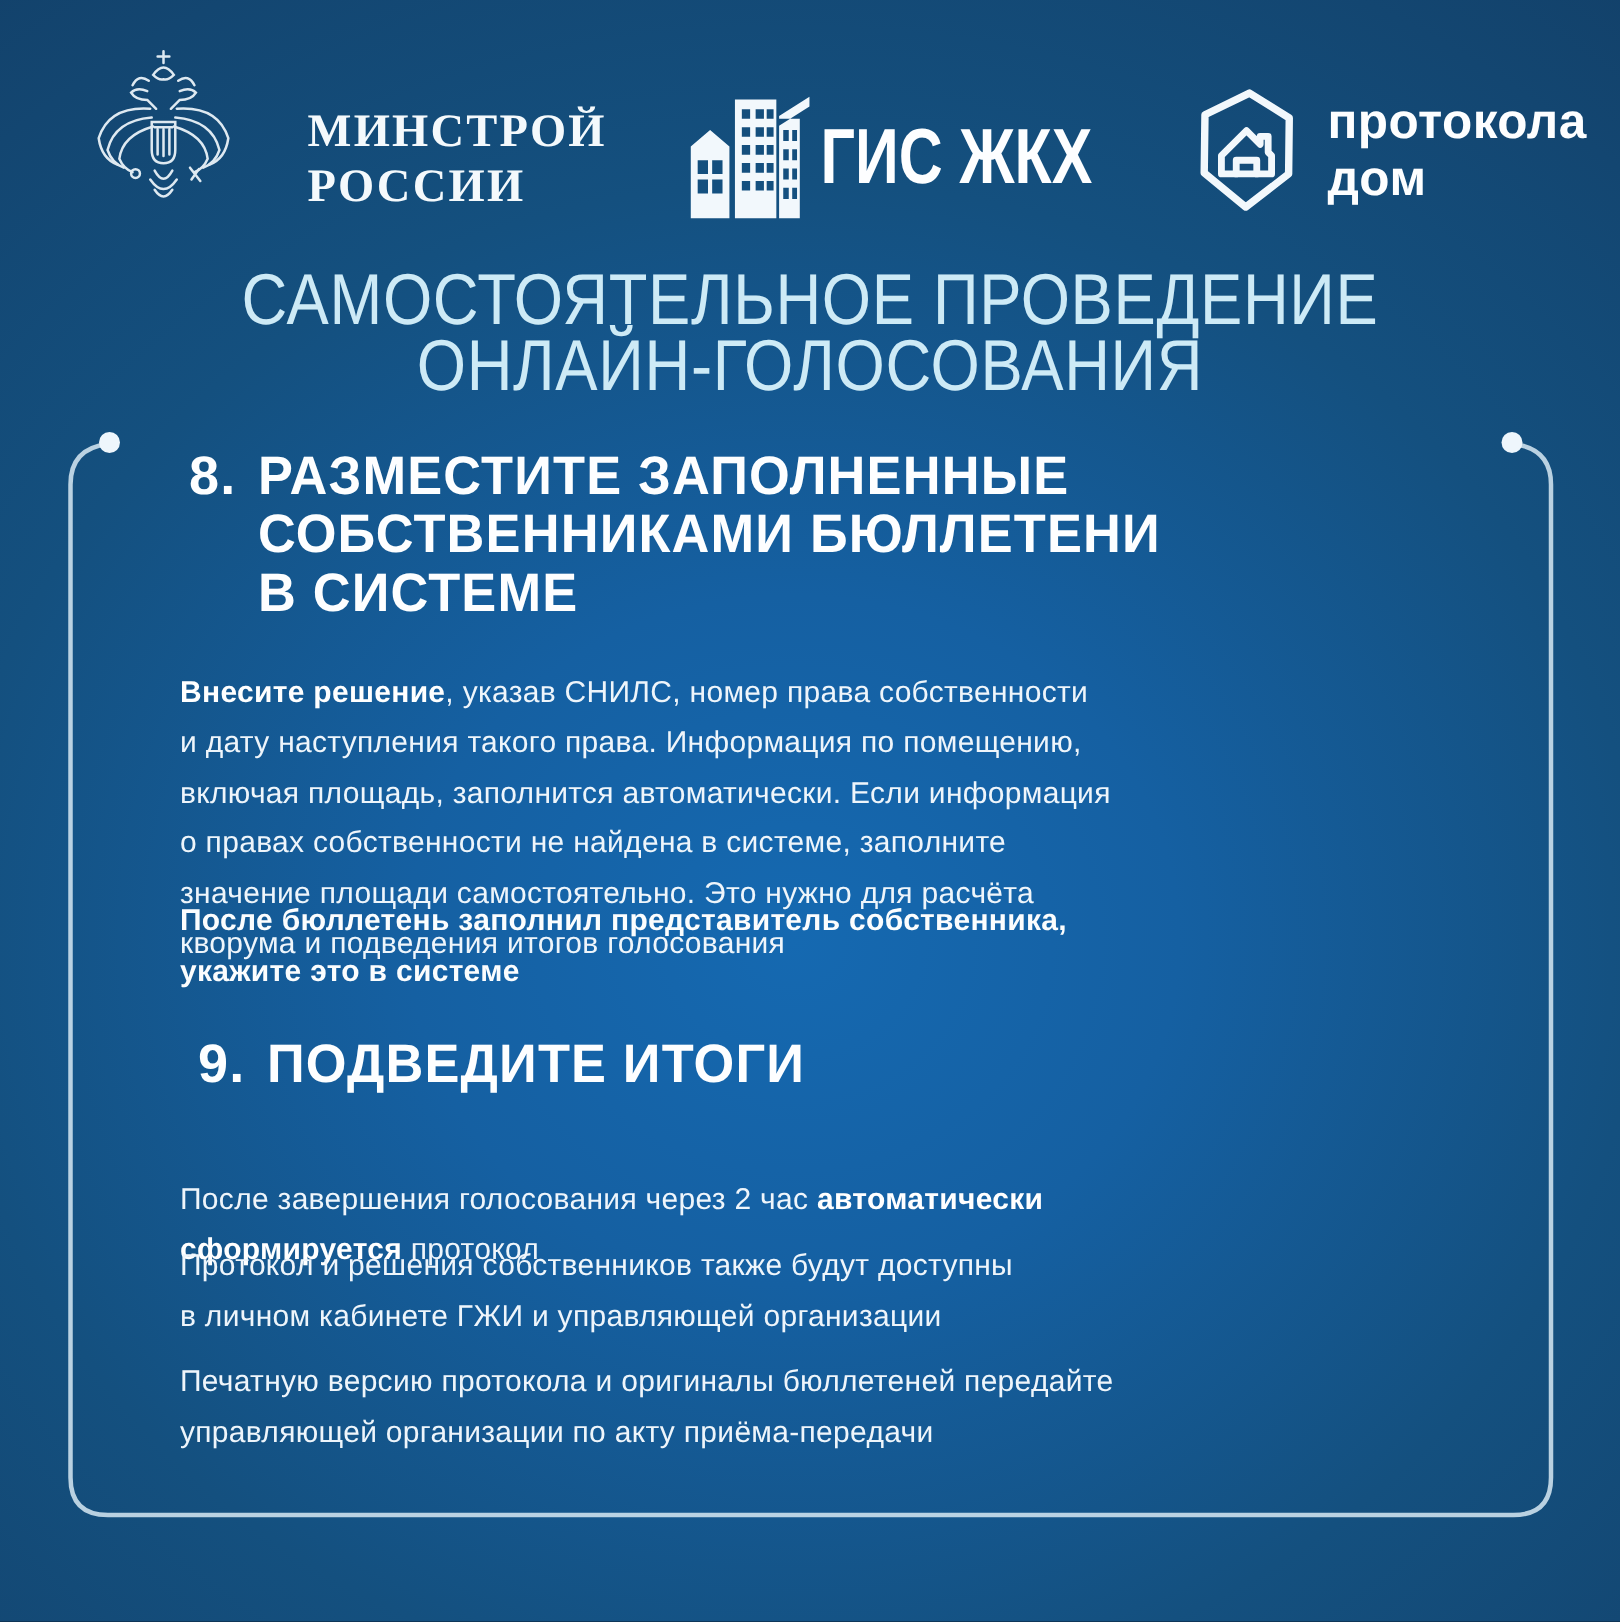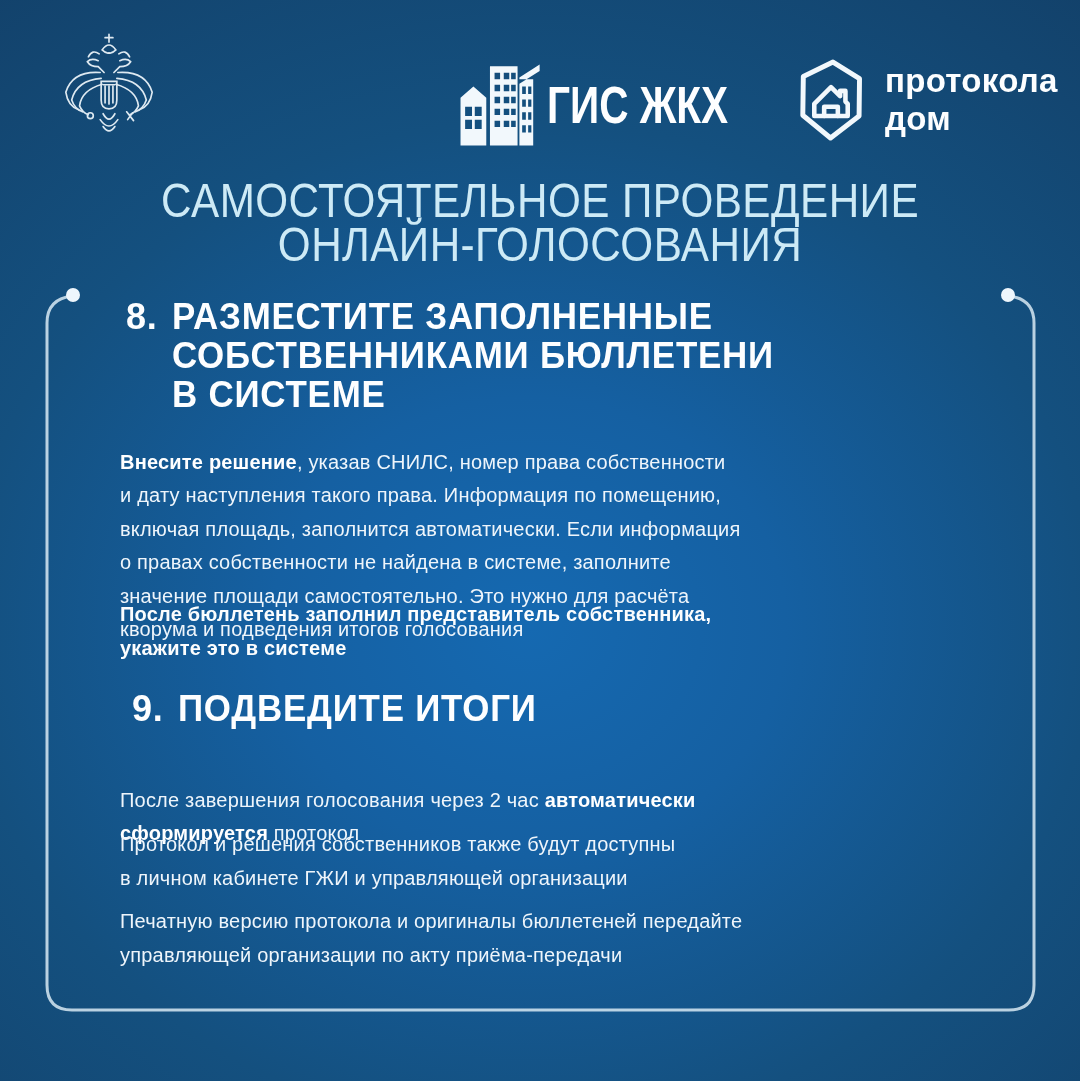--- a/index.html
+++ b/index.html
@@ -68,20 +68,22 @@
       <path d="M63 48 Q88 50 93 70 Q90 79 82 82"></path>
       <path d="M62 54 Q83 60 85 76 Q82 83 76 85"></path>
       <path d="M47 51 H63 V70 Q63 79 55 79 Q47 79 47 70 Z"></path>
       <path d="M51 56 V73 M55 56 V74 M59 56 V73 M49 54.5 H61"></path>
       <path d="M49 84 Q55 95 61 84 M46 90 Q55 103 64 90 M49 97 Q55 106 61 97"></path>
       <circle cx="36" cy="86" r="3"></circle>
       <path d="M73 82 L80 91 M79 83 L74 90"></path>
     </svg>
   </div>
 
+  <div class="abs minstroy-label" style="left:205px; top:68px;">МИНСТРОЙ
+РОССИИ</div>
 
   <div class="abs gis-group" style="left:455px; top:58px;justify-content:space-between;">
     <span>
       <svg width="92" height="94" viewBox="0 0 100 100">
         <path fill="#f2f8fc" fill-rule="evenodd" d="
           M38 8 H68 V94 H38 Z
           M43 15 H49 V22 H43 Z M53 15 H59 V22 H53 Z M61 15 H66 V22 H61 Z
           M43 28 H49 V35 H43 Z M53 28 H59 V35 H53 Z M61 28 H66 V35 H61 Z
           M43 41 H49 V48 H43 Z M53 41 H59 V48 H53 Z M61 41 H66 V48 H61 Z
           M43 54 H49 V61 H43 Z M53 54 H59 V61 H53 Z M61 54 H66 V61 H61 Z

